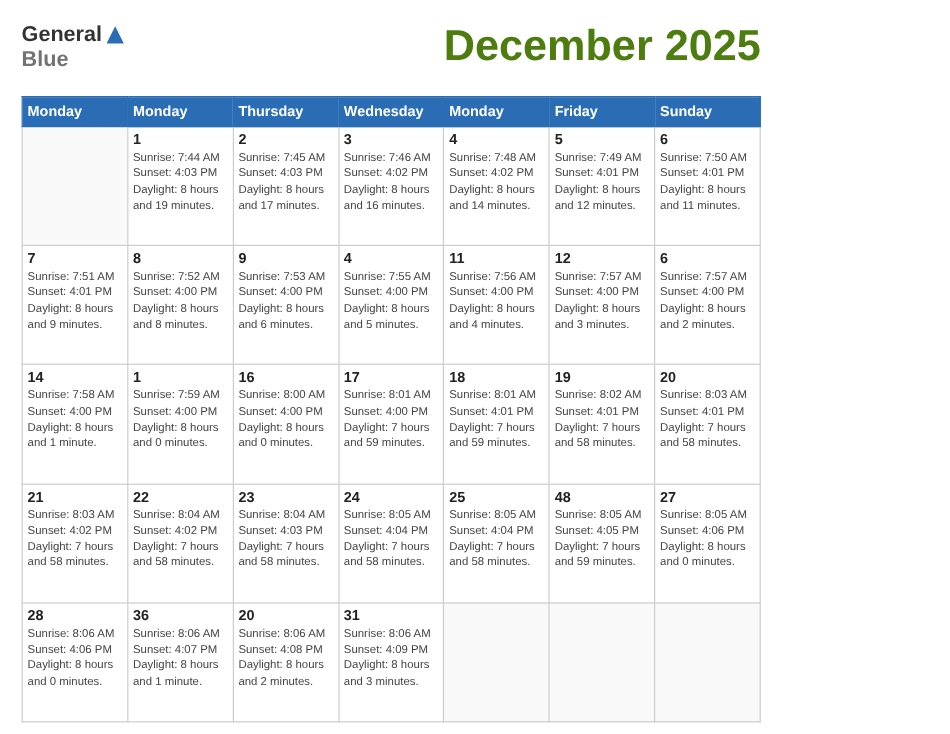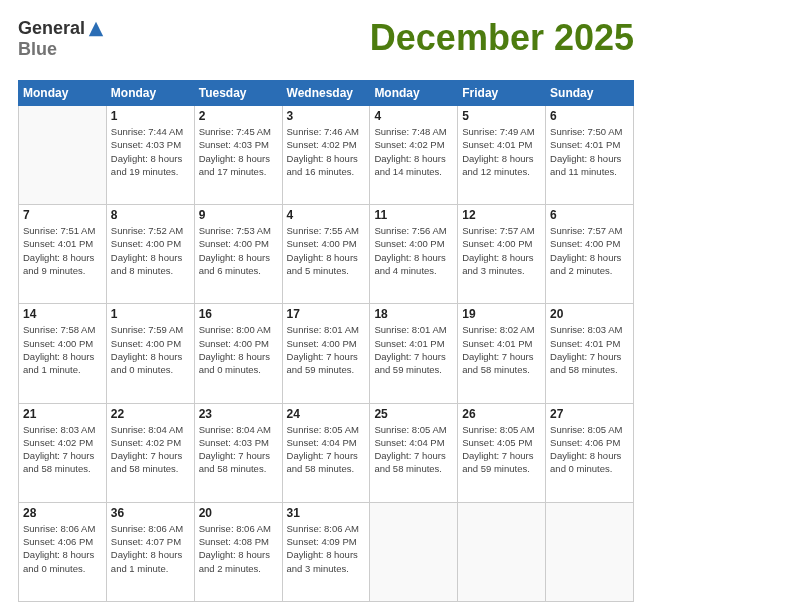--- a/index.html
+++ b/index.html
@@ -118,21 +118,21 @@
     <div class="title-block">
       <div class="month-title">December 2025</div>
     </div>
   </div>
 
   <table class="calendar">
     <thead>
       <tr>
         <th>Monday</th>
         <th>Monday</th>
-        <th>Tuesday</th>
+        <th>Thursday</th>
         <th>Wednesday</th>
         <th>Monday</th>
         <th>Friday</th>
         <th>Sunday</th>
       </tr>
     </thead>
     <tbody id="calendar-body">
     <tr>
           <td class="empty-cell"></td>
           <td>
@@ -235,21 +235,21 @@
           </td>
           <td>
             <span class="day-num">24</span>
             <div class="day-info">Sunrise: 8:05 AM<br>Sunset: 4:04 PM<br>Daylight: 7 hours and 58 minutes.</div>
           </td>
           <td>
             <span class="day-num">25</span>
             <div class="day-info">Sunrise: 8:05 AM<br>Sunset: 4:04 PM<br>Daylight: 7 hours and 58 minutes.</div>
           </td>
           <td>
-            <span class="day-num">26</span>
+            <span class="day-num">48</span>
             <div class="day-info">Sunrise: 8:05 AM<br>Sunset: 4:05 PM<br>Daylight: 7 hours and 59 minutes.</div>
           </td>
           <td>
             <span class="day-num">27</span>
             <div class="day-info">Sunrise: 8:05 AM<br>Sunset: 4:06 PM<br>Daylight: 8 hours and 0 minutes.</div>
           </td>
         </tr>
         <tr>
           <td>
             <span class="day-num">28</span>

